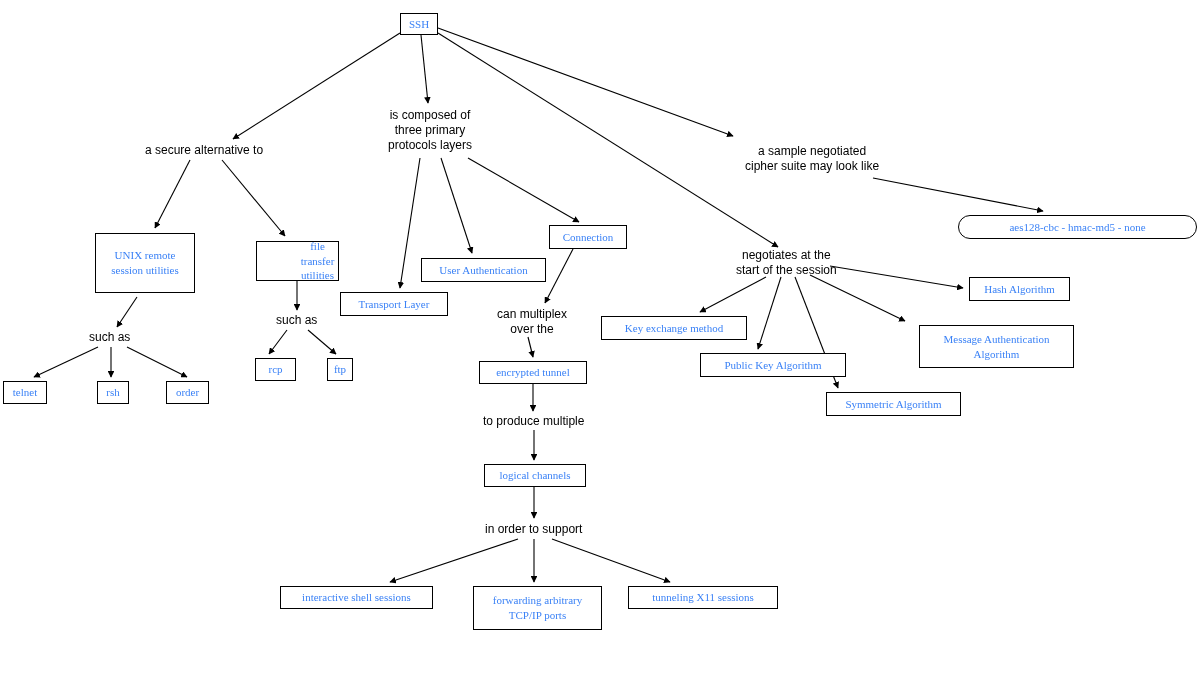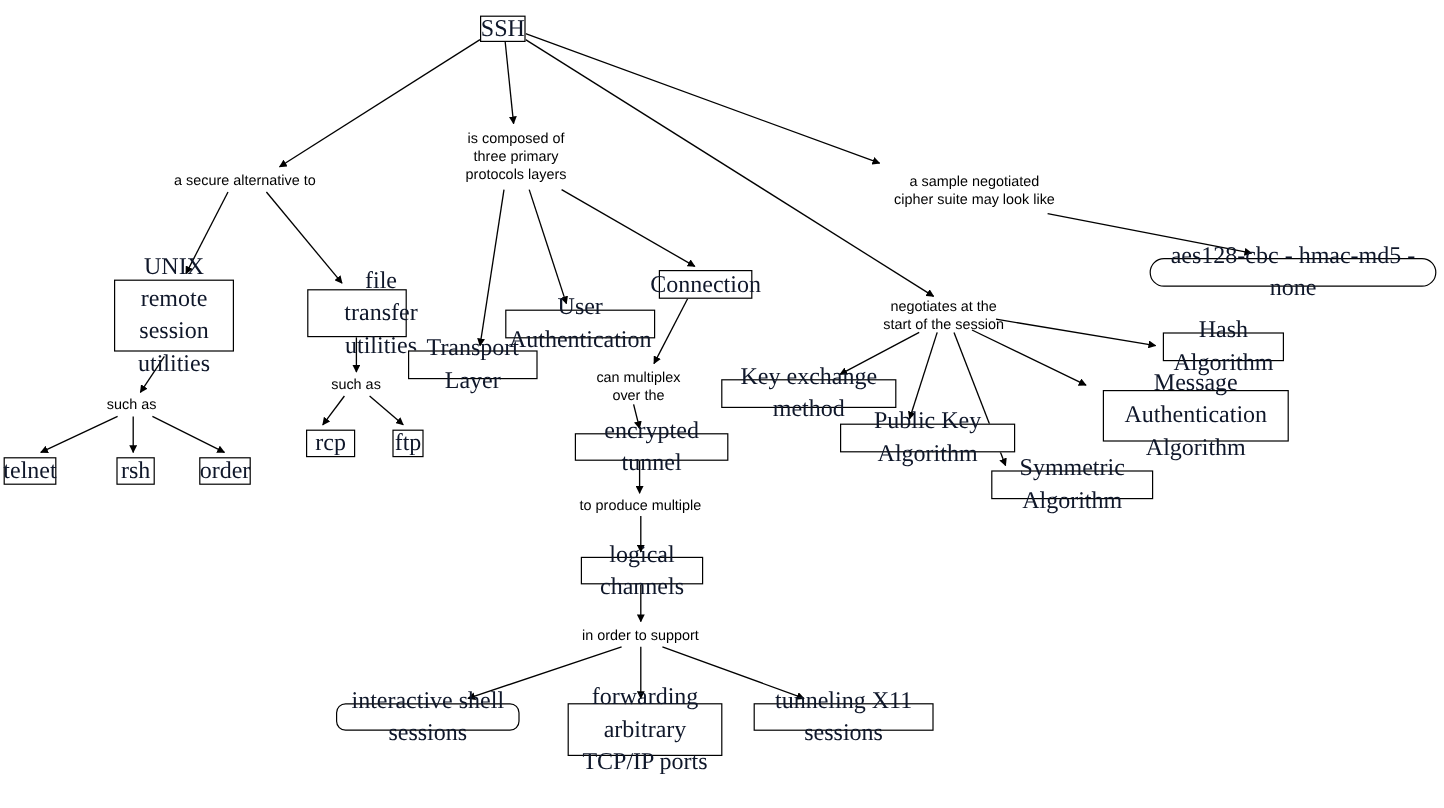--- a/index.html
+++ b/index.html
@@ -25,22 +25,22 @@
   .node {
     position: absolute;
     box-sizing: border-box;
     border: 1px solid #000000;
     background: #ffffff;
     display: flex;
     align-items: center;
     justify-content: center;
     text-align: center;
     font-family: "Liberation Serif", serif;
-    font-size: 20px;
-    color: #0f172a;
+    font-size: 11px;
+    color: #3b82f6;
     line-height: 1.35;
     padding: 1px 4px;
     white-space: pre-line;
   }
   .linklabel {
     position: absolute;
     box-sizing: border-box;
     text-align: center;
     font-family: "Liberation Sans", sans-serif;
     font-size: 12px;
@@ -103,23 +103,23 @@
       <div class="node" style="left: 256px; top: 241px; width: 83px; height: 40px; padding-left: 44px;">file transfer
 utilities</div>
       <div class="node" style="left: 3px; top: 381px; width: 44px; height: 23px;">telnet</div>
       <div class="node" style="left: 97px; top: 381px; width: 32px; height: 23px;">rsh</div>
       <div class="node" style="left: 166px; top: 381px; width: 43px; height: 23px;">order</div>
       <div class="node" style="left: 255px; top: 358px; width: 41px; height: 23px;">rcp</div>
       <div class="node" style="left: 327px; top: 358px; width: 26px; height: 23px;">ftp</div>
       <div class="node" style="left: 340px; top: 292px; width: 108px; height: 24px;">Transport Layer</div>
       <div class="node" style="left: 421px; top: 258px; width: 125px; height: 24px;">User Authentication</div>
       <div class="node" style="left: 549px; top: 225px; width: 78px; height: 24px;">Connection</div>
-      <div class="node" style="left: 479px; top: 361px; width: 128px; height: 23px;">encrypted tunnel</div>
+      <div class="node" style="left: 479px; top: 361px; width: 108px; height: 23px;">encrypted tunnel</div>
       <div class="node" style="left: 484px; top: 464px; width: 102px; height: 23px;">logical channels</div>
-      <div class="node" style="left: 280px; top: 586px; width: 153px; height: 23px; border-radius: 8px;">interactive shell sessions</div>
+      <div class="node" style="left: 280px; top: 586px; width: 153px; height: 23px;">interactive shell sessions</div>
       <div class="node" style="left: 473px; top: 586px; width: 129px; height: 44px;">forwarding arbitrary
 TCP/IP ports</div>
       <div class="node" style="left: 628px; top: 586px; width: 150px; height: 23px;">tunneling X11 sessions</div>
       <div class="node" style="left: 601px; top: 316px; width: 146px; height: 24px;">Key exchange method</div>
       <div class="node" style="left: 700px; top: 353px; width: 146px; height: 24px;">Public Key Algorithm</div>
       <div class="node" style="left: 826px; top: 392px; width: 135px; height: 24px;">Symmetric Algorithm</div>
       <div class="node" style="left: 919px; top: 325px; width: 155px; height: 43px;">Message Authentication
 Algorithm</div>
       <div class="node" style="left: 969px; top: 277px; width: 101px; height: 24px;">Hash Algorithm</div>
       <div class="node" style="left: 958px; top: 215px; width: 239px; height: 24px; border-radius: 12px;">aes128-cbc - hmac-md5 - none</div>

